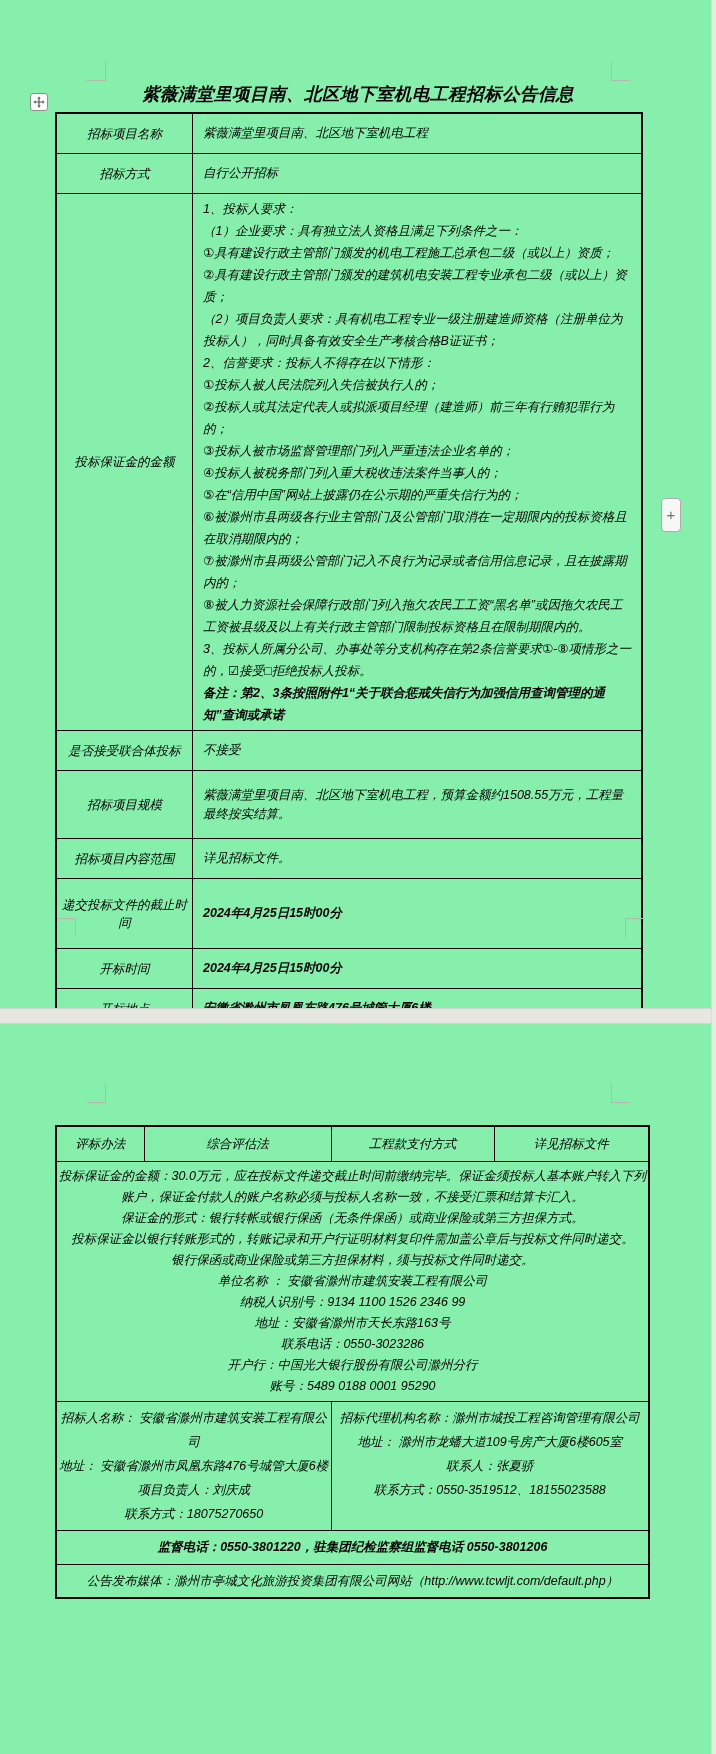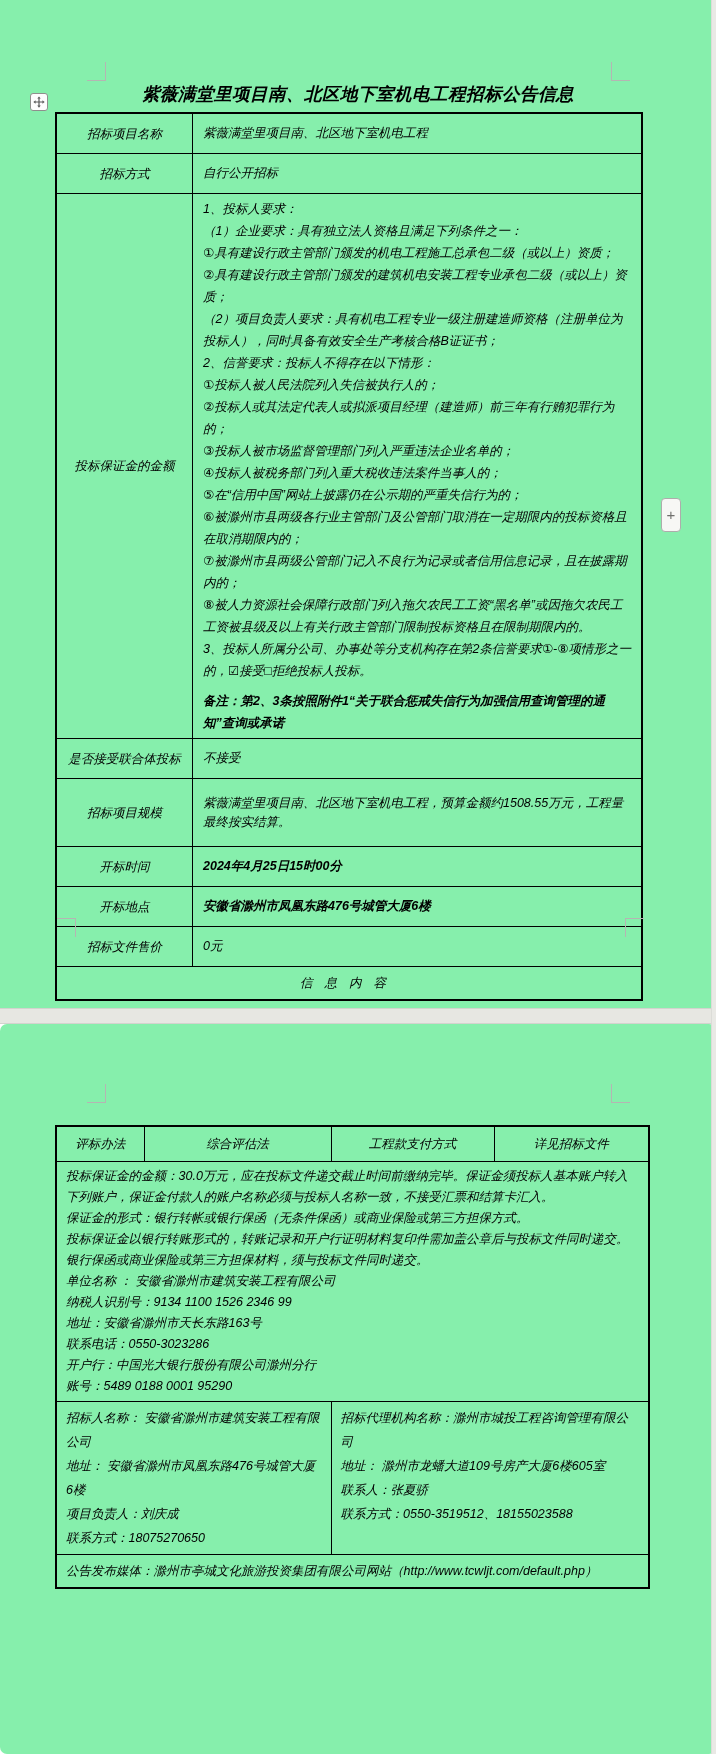--- a/index.html
+++ b/index.html
@@ -3,44 +3,44 @@
 <meta charset="utf-8">
 <style>
   html,body{margin:0;padding:0;background:#fff;}
   body{font-family:"Liberation Sans","DejaVu Sans",sans-serif;color:#000;}
   .stage{position:relative;width:716px;height:1754px;background:#fff;overflow:hidden;}
 
   .page{position:absolute;left:0;width:716px;background:#86efac;font-style:italic;}
   .page1{top:0;height:1008px;}
   .page-gap{position:absolute;left:0;top:1008px;width:716px;height:16px;background:#e7e7e2;
     border-top:1px solid #d3d3ce;border-bottom:1px solid #d3d3ce;box-sizing:border-box;}
-  .page2{top:1024px;height:730px;border-radius:7px;}
+  .page2{top:1024px;height:730px;}
 
   
   .mark{position:absolute;width:18px;height:18px;pointer-events:none;}
   .mark.tl{border-right:1px solid #b5b5b3;border-bottom:1px solid #b5b5b3;}
   .mark.tr{border-left:1px solid #b5b5b3;border-bottom:1px solid #b5b5b3;}
   .mark.bl{border-right:1px solid #b5b5b3;border-top:1px solid #b5b5b3;}
   .mark.br{border-left:1px solid #b5b5b3;border-top:1px solid #b5b5b3;}
 
   .doc-title{margin:82px 60px 6px 60px;text-align:center;font-size:17.5px;font-weight:bold;letter-spacing:0.5px;}
 
   table{border-collapse:collapse;table-layout:fixed;}
   .t1,.t2{margin-left:55px;width:588px;border:2px solid #000;}
   .t1 td,.t2 td{border:1px solid #000;font-size:12.5px;vertical-align:middle;padding:2px 6px;word-break:break-all;}
   .t1 td.lbl{width:125px;text-align:center;padding:2px 5px;line-height:18px;}
   .t1 td.val{text-align:left;padding:10px 10px;line-height:19px;}
   .t1 td.qual{vertical-align:middle;padding:4px 10px;}
   .qual .para{line-height:22px;}
-  .bold{font-weight:bold;margin-top:8px;}
+  .bold{font-weight:bold;}
   .h36{height:36px;} .h34{height:34px;} .h35{height:35px;} .h68{height:68px;} .h70{height:70px;}
   .footer-cell{height:28px;text-align:center;font-size:13px;letter-spacing:12px;padding-left:18px;}
 
   .t2 td{text-align:center;line-height:18px;}
-  .t2 td.wide{text-align:left;padding:4px 9px;}
+  .t2 td.wide{text-align:center;padding:4px 1px;}
   .t2 .para{line-height:21px;}
   .t2 .contact{vertical-align:top;margin-top:36px;}
   .t2 .contact .para{line-height:24px;}
   .t2 .note .para-note{line-height:22px;}
 
   
   .move-handle{position:absolute;left:30px;top:93px;width:18px;height:18px;background:#fdfdfd;
     border:1px solid #8f8f8d;border-radius:3px;display:flex;align-items:center;justify-content:center;
     box-sizing:border-box;cursor:move;}
   .move-handle svg{display:block;}
@@ -108,20 +108,28 @@
         </td>
       </tr>
       <tr class="h34">
         <td class="lbl">是否接受联合体投标</td>
         <td class="val">不接受</td>
       </tr>
       <tr class="h68">
         <td class="lbl">招标项目规模</td>
         <td class="val">紫薇满堂里项目南、北区地下室机电工程，预算金额约1508.55万元，工程量最终按实结算。</td>
       </tr>
+      <tr class="h34">
+        <td class="lbl">招标项目内容范围</td>
+        <td class="val">详见招标文件。</td>
+      </tr>
+      <tr class="h70">
+        <td class="lbl">递交投标文件的截止时间</td>
+        <td class="val bold">2024年4月25日15时00分</td>
+      </tr>
       <tr class="h36">
         <td class="lbl">开标时间</td>
         <td class="val bold">2024年4月25日15时00分</td>
       </tr>
       <tr class="h36">
         <td class="lbl">开标地点</td>
         <td class="val bold">安徽省滁州市凤凰东路476号城管大厦6楼</td>
       </tr>
       <tr class="h34">
         <td class="lbl">招标文件售价</td>
@@ -176,20 +184,23 @@
               <div class="para">联系方式：18075270650</div>
             </td>
         <td class="wide contact" colspan="2">
               <div class="para">招标代理机构名称：滁州市城投工程咨询管理有限公司</div>
               <div class="para">地址： 滁州市龙蟠大道109号房产大厦6楼605室</div>
               <div class="para">联系人：张夏骄</div>
               <div class="para">联系方式：0550-3519512、18155023588</div>
             </td>
       </tr>
       <tr class="h34">
+        <td class="wide bold" colspan="4">监督电话：0550-3801220，驻集团纪检监察组监督电话 0550-3801206</td>
+      </tr>
+      <tr class="h34">
         <td class="wide" colspan="4">公告发布媒体：滁州市亭城文化旅游投资集团有限公司网站（http://www.tcwljt.com/default.php）</td>
       </tr>
     </tbody>
       </table>
   </div>
 
   <button class="plus-btn">+</button>
   <div class="edge-strip"></div>
 </div>
 

